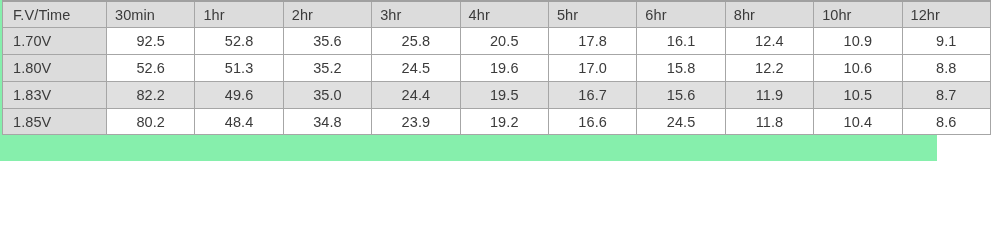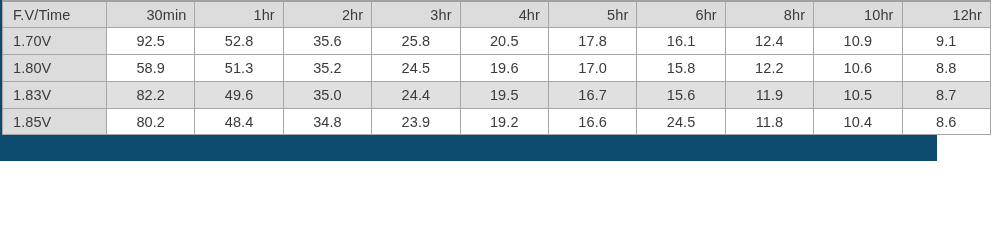--- a/index.html
+++ b/index.html
@@ -13,21 +13,21 @@
     overflow: hidden;
     font-family: "Liberation Sans", sans-serif;
   }
 
   #discharge-table-wrap {
     width: 937px;
     height: 161px;
     box-sizing: border-box;
     padding-left: 2px;
     padding-right: 3px;
-    background: #0c4a6e;
+    background: #86efac;
   }
 
   table.fv-table {
     border-collapse: collapse;
     table-layout: fixed;
     width: 988px;
     background: #ffffff;
   }
 
   table.fv-table col.col-label { width: 104px; }
@@ -50,21 +50,21 @@
   
   table.fv-table thead th {
     background: #dcdcdc;
     border-top: 2px solid #a0a0a0;
   }
   table.fv-table thead th.h-label {
     text-align: left;
     padding-left: 10px;
   }
   table.fv-table thead th.h-data {
-    text-align: right;
+    text-align: left;
   }
 
   
   table.fv-table tbody th.row-label {
     background: #dcdcdc;
     text-align: left;
     padding-left: 10px;
     margin-top: 16px;
   }
   table.fv-table tbody td.cell {
@@ -120,21 +120,21 @@
         <td class="cell">25.8</td>
         <td class="cell">20.5</td>
         <td class="cell">17.8</td>
         <td class="cell">16.1</td>
         <td class="cell">12.4</td>
         <td class="cell">10.9</td>
         <td class="cell">9.1</td>
       </tr>
       <tr class="row-white">
         <th class="row-label">1.80V</th>
-        <td class="cell">58.9</td>
+        <td class="cell">52.6</td>
         <td class="cell">51.3</td>
         <td class="cell">35.2</td>
         <td class="cell">24.5</td>
         <td class="cell">19.6</td>
         <td class="cell">17.0</td>
         <td class="cell">15.8</td>
         <td class="cell">12.2</td>
         <td class="cell">10.6</td>
         <td class="cell">8.8</td>
       </tr>

